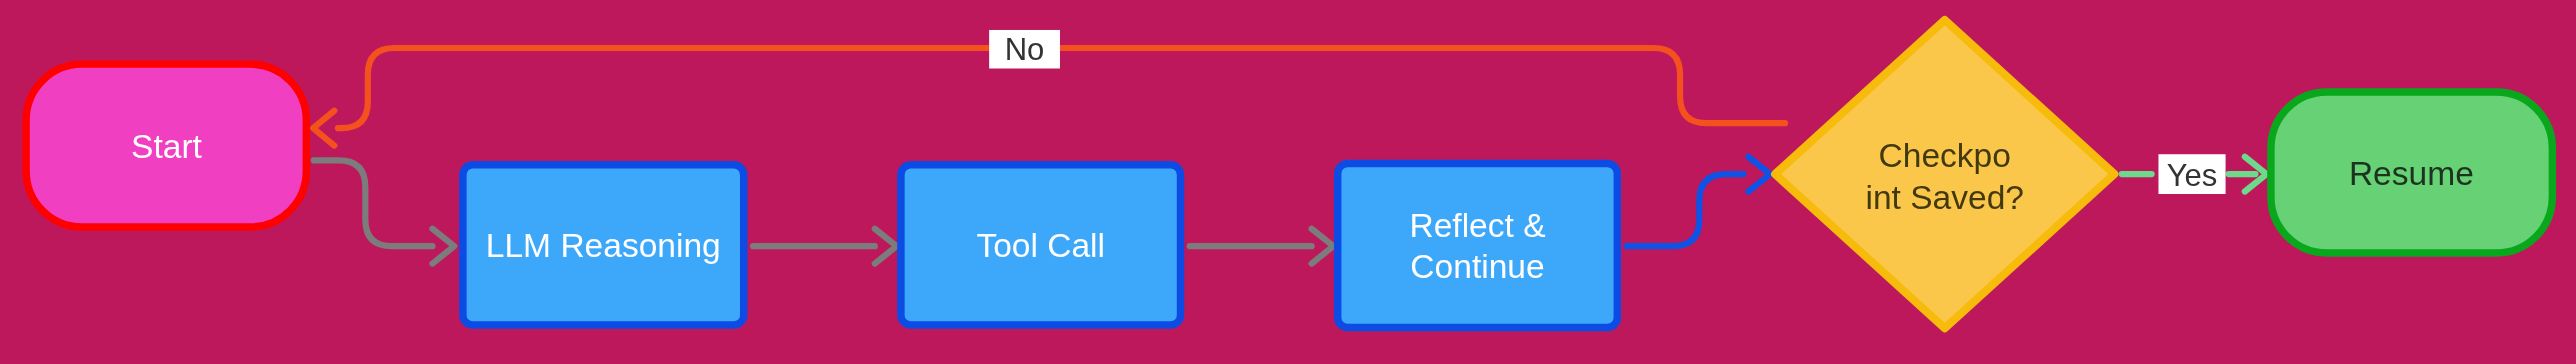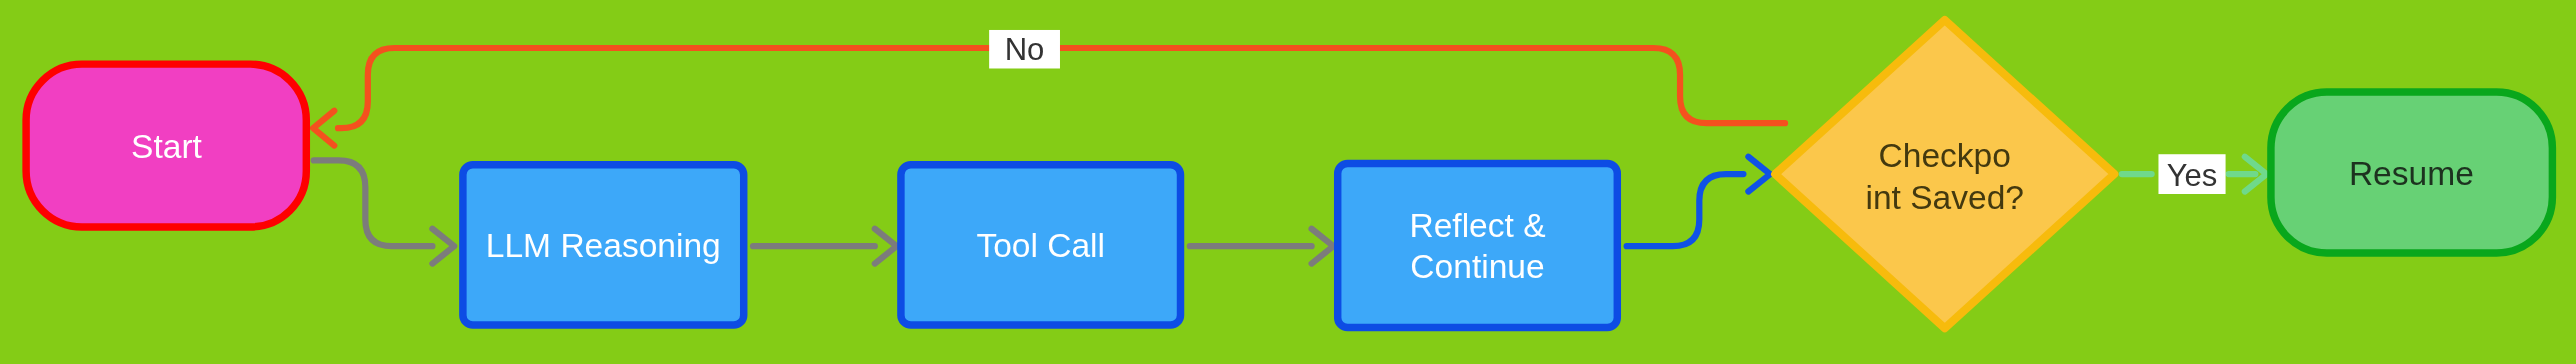--- a/index.html
+++ b/index.html
@@ -3,21 +3,21 @@
 <meta charset="utf-8">
 <style>
   html, body {
     margin: 0;
     padding: 0;
     background: #ffffff;
   }
   .canvas-wrap {
     width: 2576px;
     height: 365px;
-    background: #84cc16;
+    background: #be185d;
     overflow: hidden;
   }
   svg {
     display: block;
   }
   svg text {
     font-family: "Liberation Sans", "DejaVu Sans", sans-serif;
   }
   .node-label {
     font-size: 54px;

